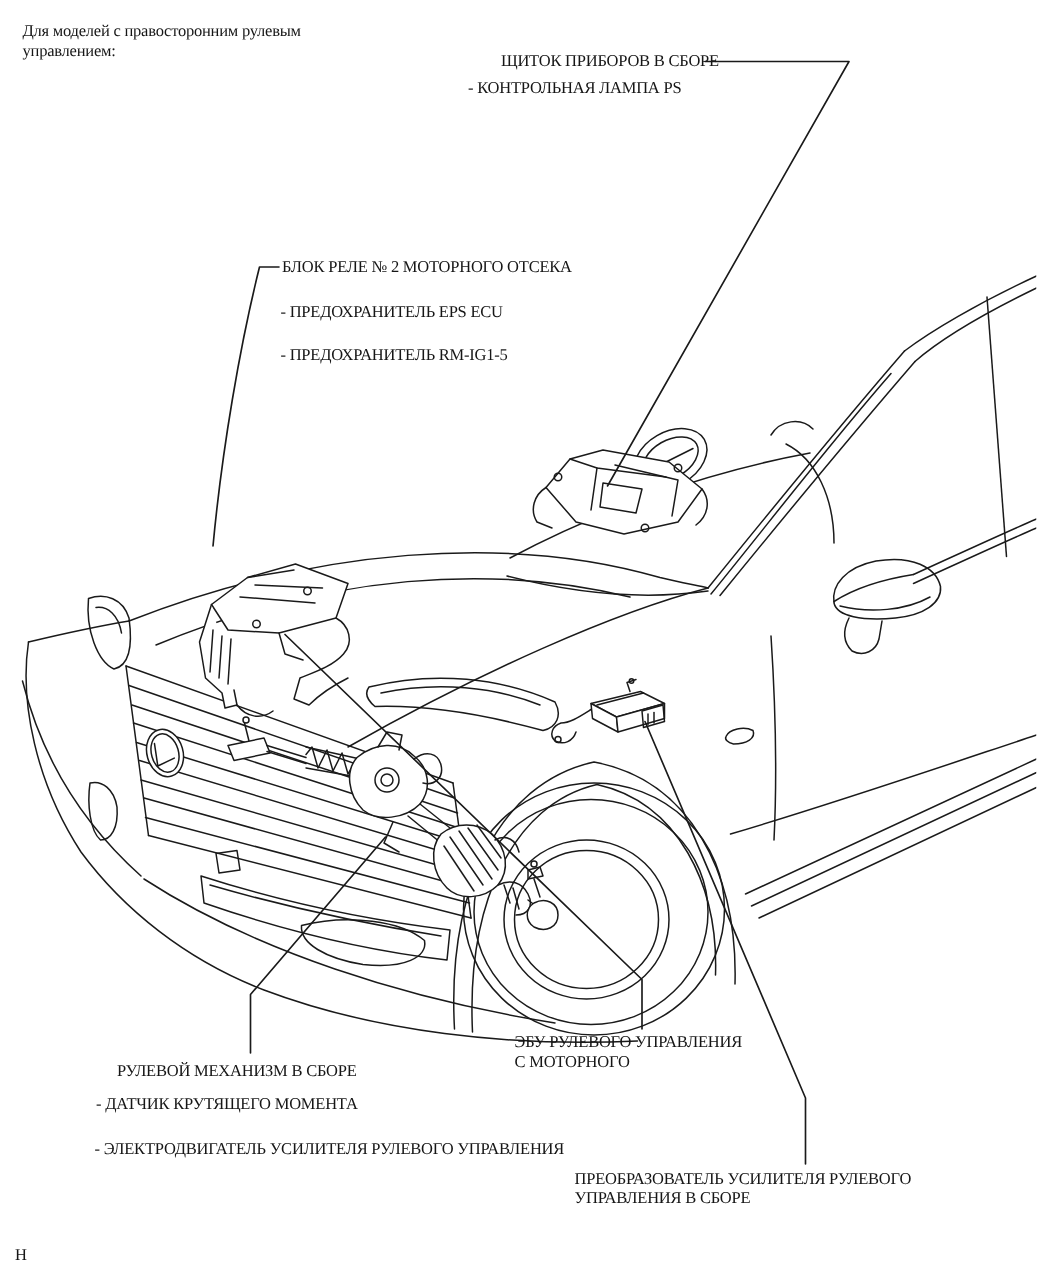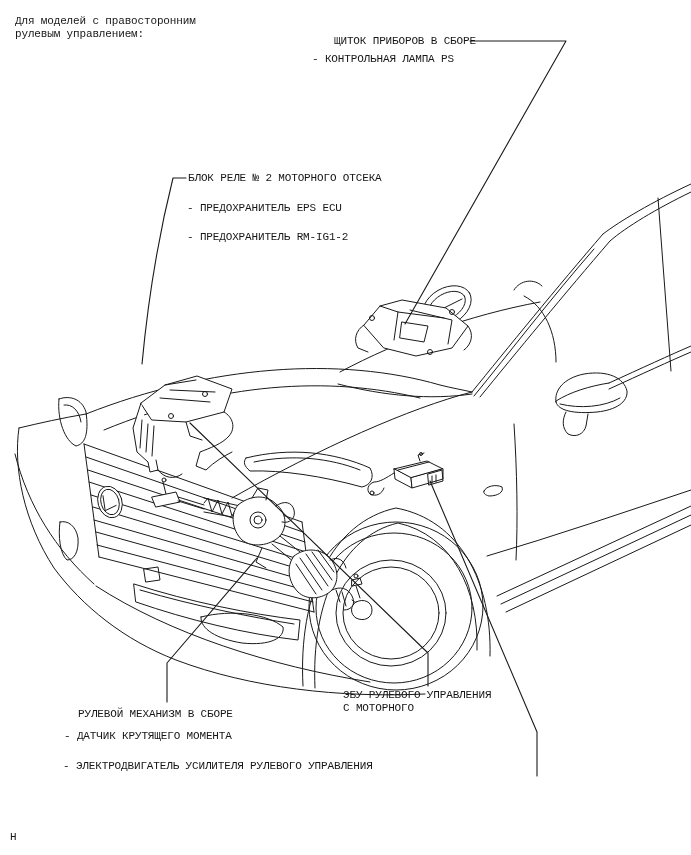--- a/index.html
+++ b/index.html
@@ -1,17 +1,17 @@
 <!DOCTYPE html>
 <html><head>
 <meta charset="utf-8">
 <style>
   html,body{margin:0;padding:0;background:#fff;}
   .stage{position:relative;width:691px;height:855px;background:#fff;overflow:hidden;
-         font-family:Liberation Mono, monospace;color:#111;}
+         font-family:Liberation Serif, serif;color:#111;}
   .stage svg{position:absolute;left:0;top:0;}
   .label{position:absolute;font-size:11px;line-height:13px;letter-spacing:-0.15px;
          white-space:nowrap;color:#161616;}
   .label.wrap{white-space:normal;}
   .lbl-line{display:block;}
   path,line,ellipse,circle,polyline,rect{vector-effect:non-scaling-stroke;}
 </style>
 </head>
 <body>
 
@@ -205,26 +205,30 @@
     </g>
   </svg>
 
   <div class="label wrap" style="left:15px;top:15px;width:216px;">Для моделей с правосторонним рулевым управлением:</div>
 
   <div class="label" style="left:308px;top:35px;padding-left:26px;">ЩИТОК ПРИБОРОВ В СБОРЕ</div>
   <div class="label" style="left:312px;top:53px;text-align:right;">- КОНТРОЛЬНАЯ ЛАМПА PS</div>
 
   <div class="label" style="left:188px;top:172px;">БЛОК РЕЛЕ № 2 МОТОРНОГО ОТСЕКА</div>
   <div class="label" style="left:187px;top:202px;">- ПРЕДОХРАНИТЕЛЬ EPS ECU</div>
-  <div class="label" style="left:187px;top:231px;">- ПРЕДОХРАНИТЕЛЬ RM-IG1-2</div>
+  <div class="label" style="left:187px;top:231px;">- ПРЕДОХРАНИТЕЛЬ RM-IG1-5</div>
 
   <div class="label" style="left:78px;top:708px;">РУЛЕВОЙ МЕХАНИЗМ В СБОРЕ</div>
   <div class="label" style="left:64px;top:730px;">- ДАТЧИК КРУТЯЩЕГО МОМЕНТА</div>
   <div class="label" style="left:63px;top:760px;">- ЭЛЕКТРОДВИГАТЕЛЬ УСИЛИТЕЛЯ РУЛЕВОГО УПРАВЛЕНИЯ</div>
 
   <div class="label" style="left:343px;top:689px;">
     <span class="lbl-line">ЭБУ РУЛЕВОГО УПРАВЛЕНИЯ</span>
     <span class="lbl-line">С МОТОРНОГО</span>
   </div>
 
+  <div class="label" style="left:383px;top:780px;">
+    <span class="lbl-line">ПРЕОБРАЗОВАТЕЛЬ УСИЛИТЕЛЯ РУЛЕВОГО</span>
+    <span class="lbl-line">УПРАВЛЕНИЯ В СБОРЕ</span>
+  </div>
 
   <div class="label" style="left:10px;top:831px;">Н</div>
 </div>
 
 </body></html>

